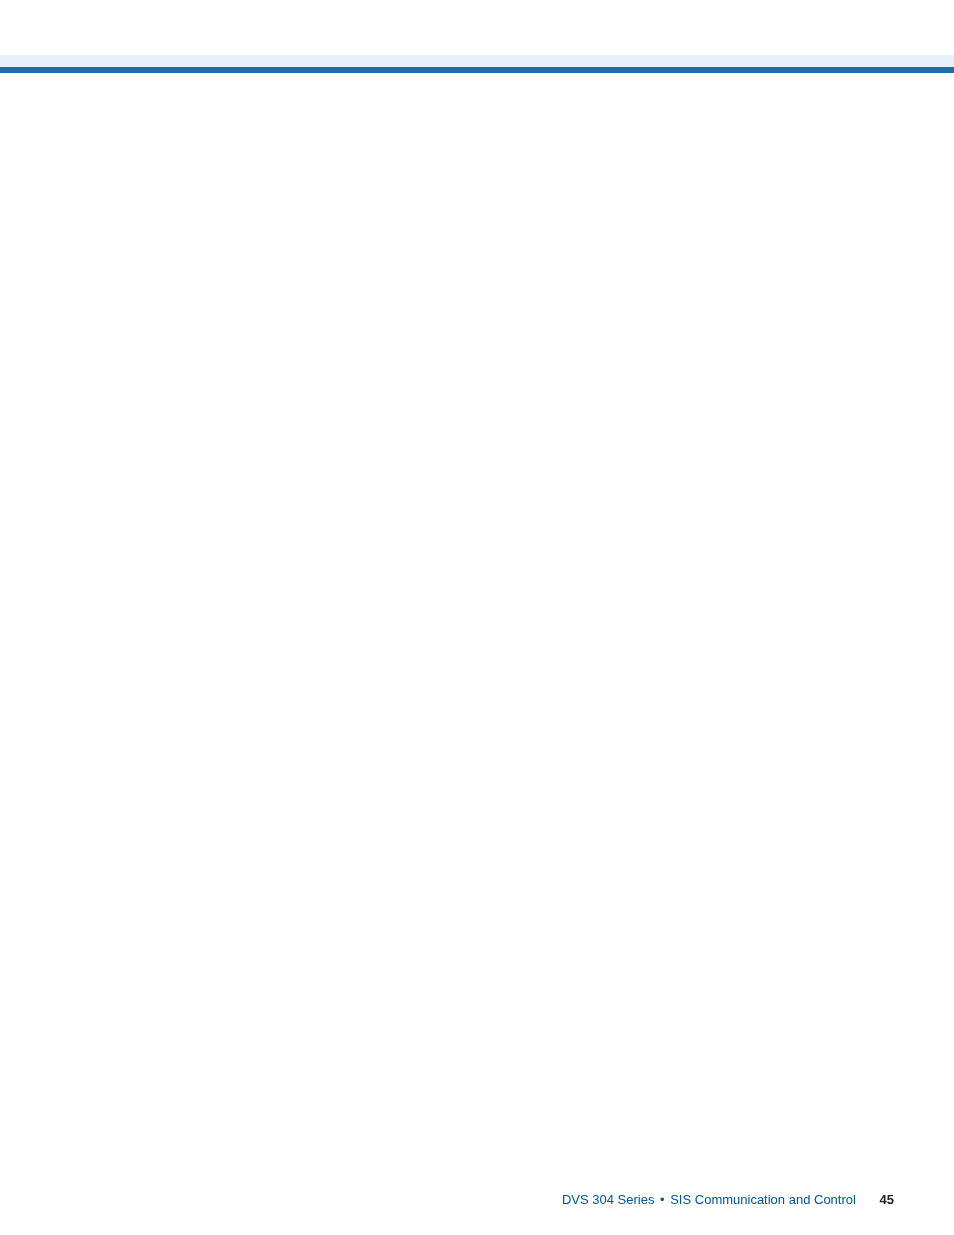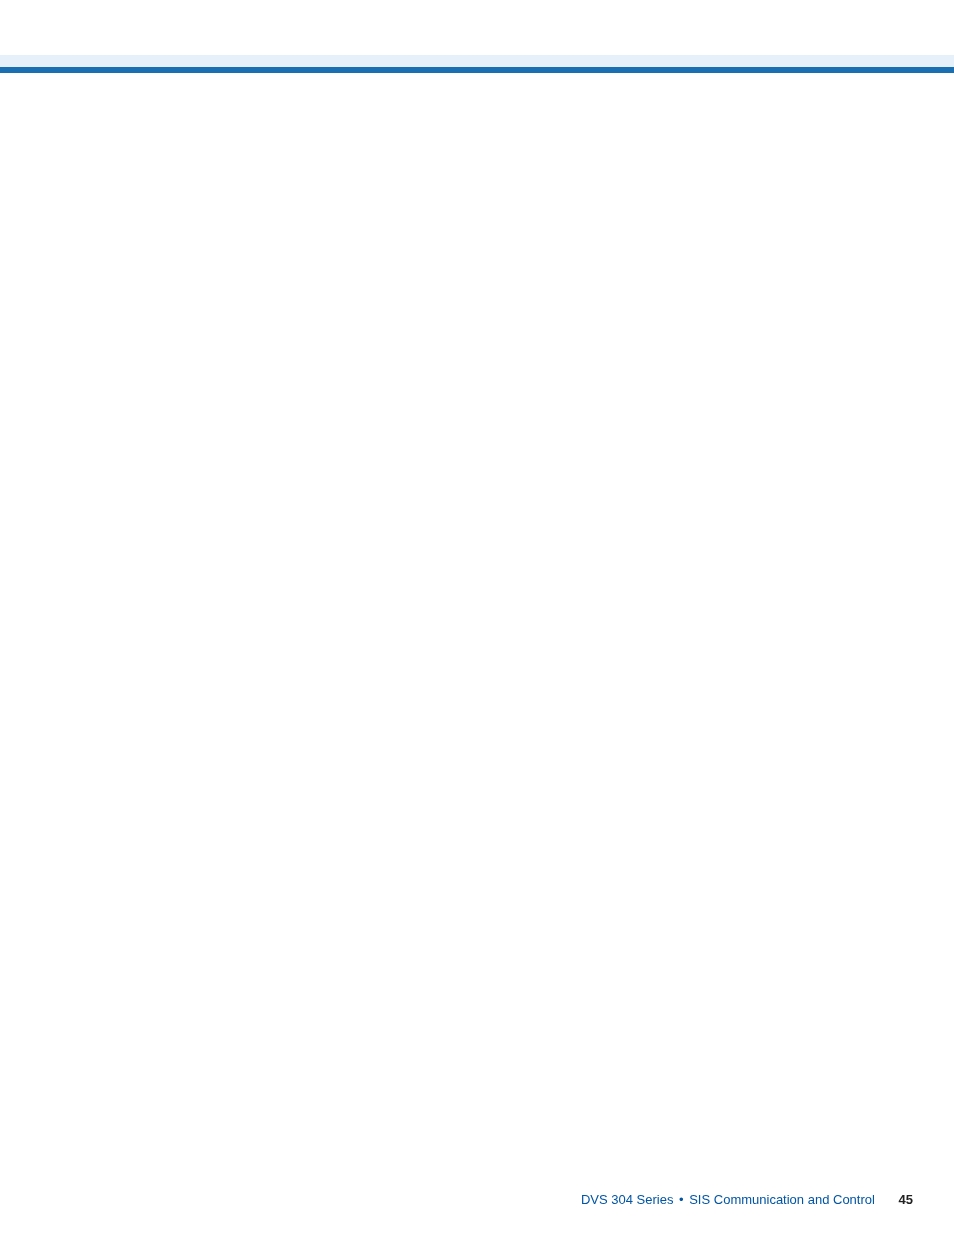--- a/index.html
+++ b/index.html
@@ -11,21 +11,21 @@
     background: #fff;
     width: 954px;
     height: 1235px;
     position: relative;
   }
   .top-band { position: absolute; left: 0; top: 55px; width: 100%; height: 8px; }
   .band1 { background: #e6f0fa; height: 12px; top: 55px; }
   .band2 { background: #1a6fb3; height: 6px; top: 67px; }
   .page-outer { position: absolute; left: 80px; top: 55px; width: 800px; height: 1040px; transform: rotate(-90deg); transform-origin: top left; }
   .page { position: absolute; top: -800px; left: 0; width: 1040px; height: 800px; }
-  .footer { position: absolute; bottom: 28px; left: 0; width: 100%; text-align: right; padding-right: 41px; font-size: 13px; color: #0055a5; }
+  .footer { position: absolute; bottom: 28px; left: 0; width: 100%; text-align: right; padding-right: 60px; font-size: 13px; color: #0055a5; }
   .footer .sep { padding: 0 2px; }
   .footer .pg { color: #222; font-weight: bold; padding-left: 20px; }
 </style>
 </head>
 <body>
 
 <div class="top-band band1"></div>
 <div class="top-band band2"></div>
 
 <div class="page-outer">

